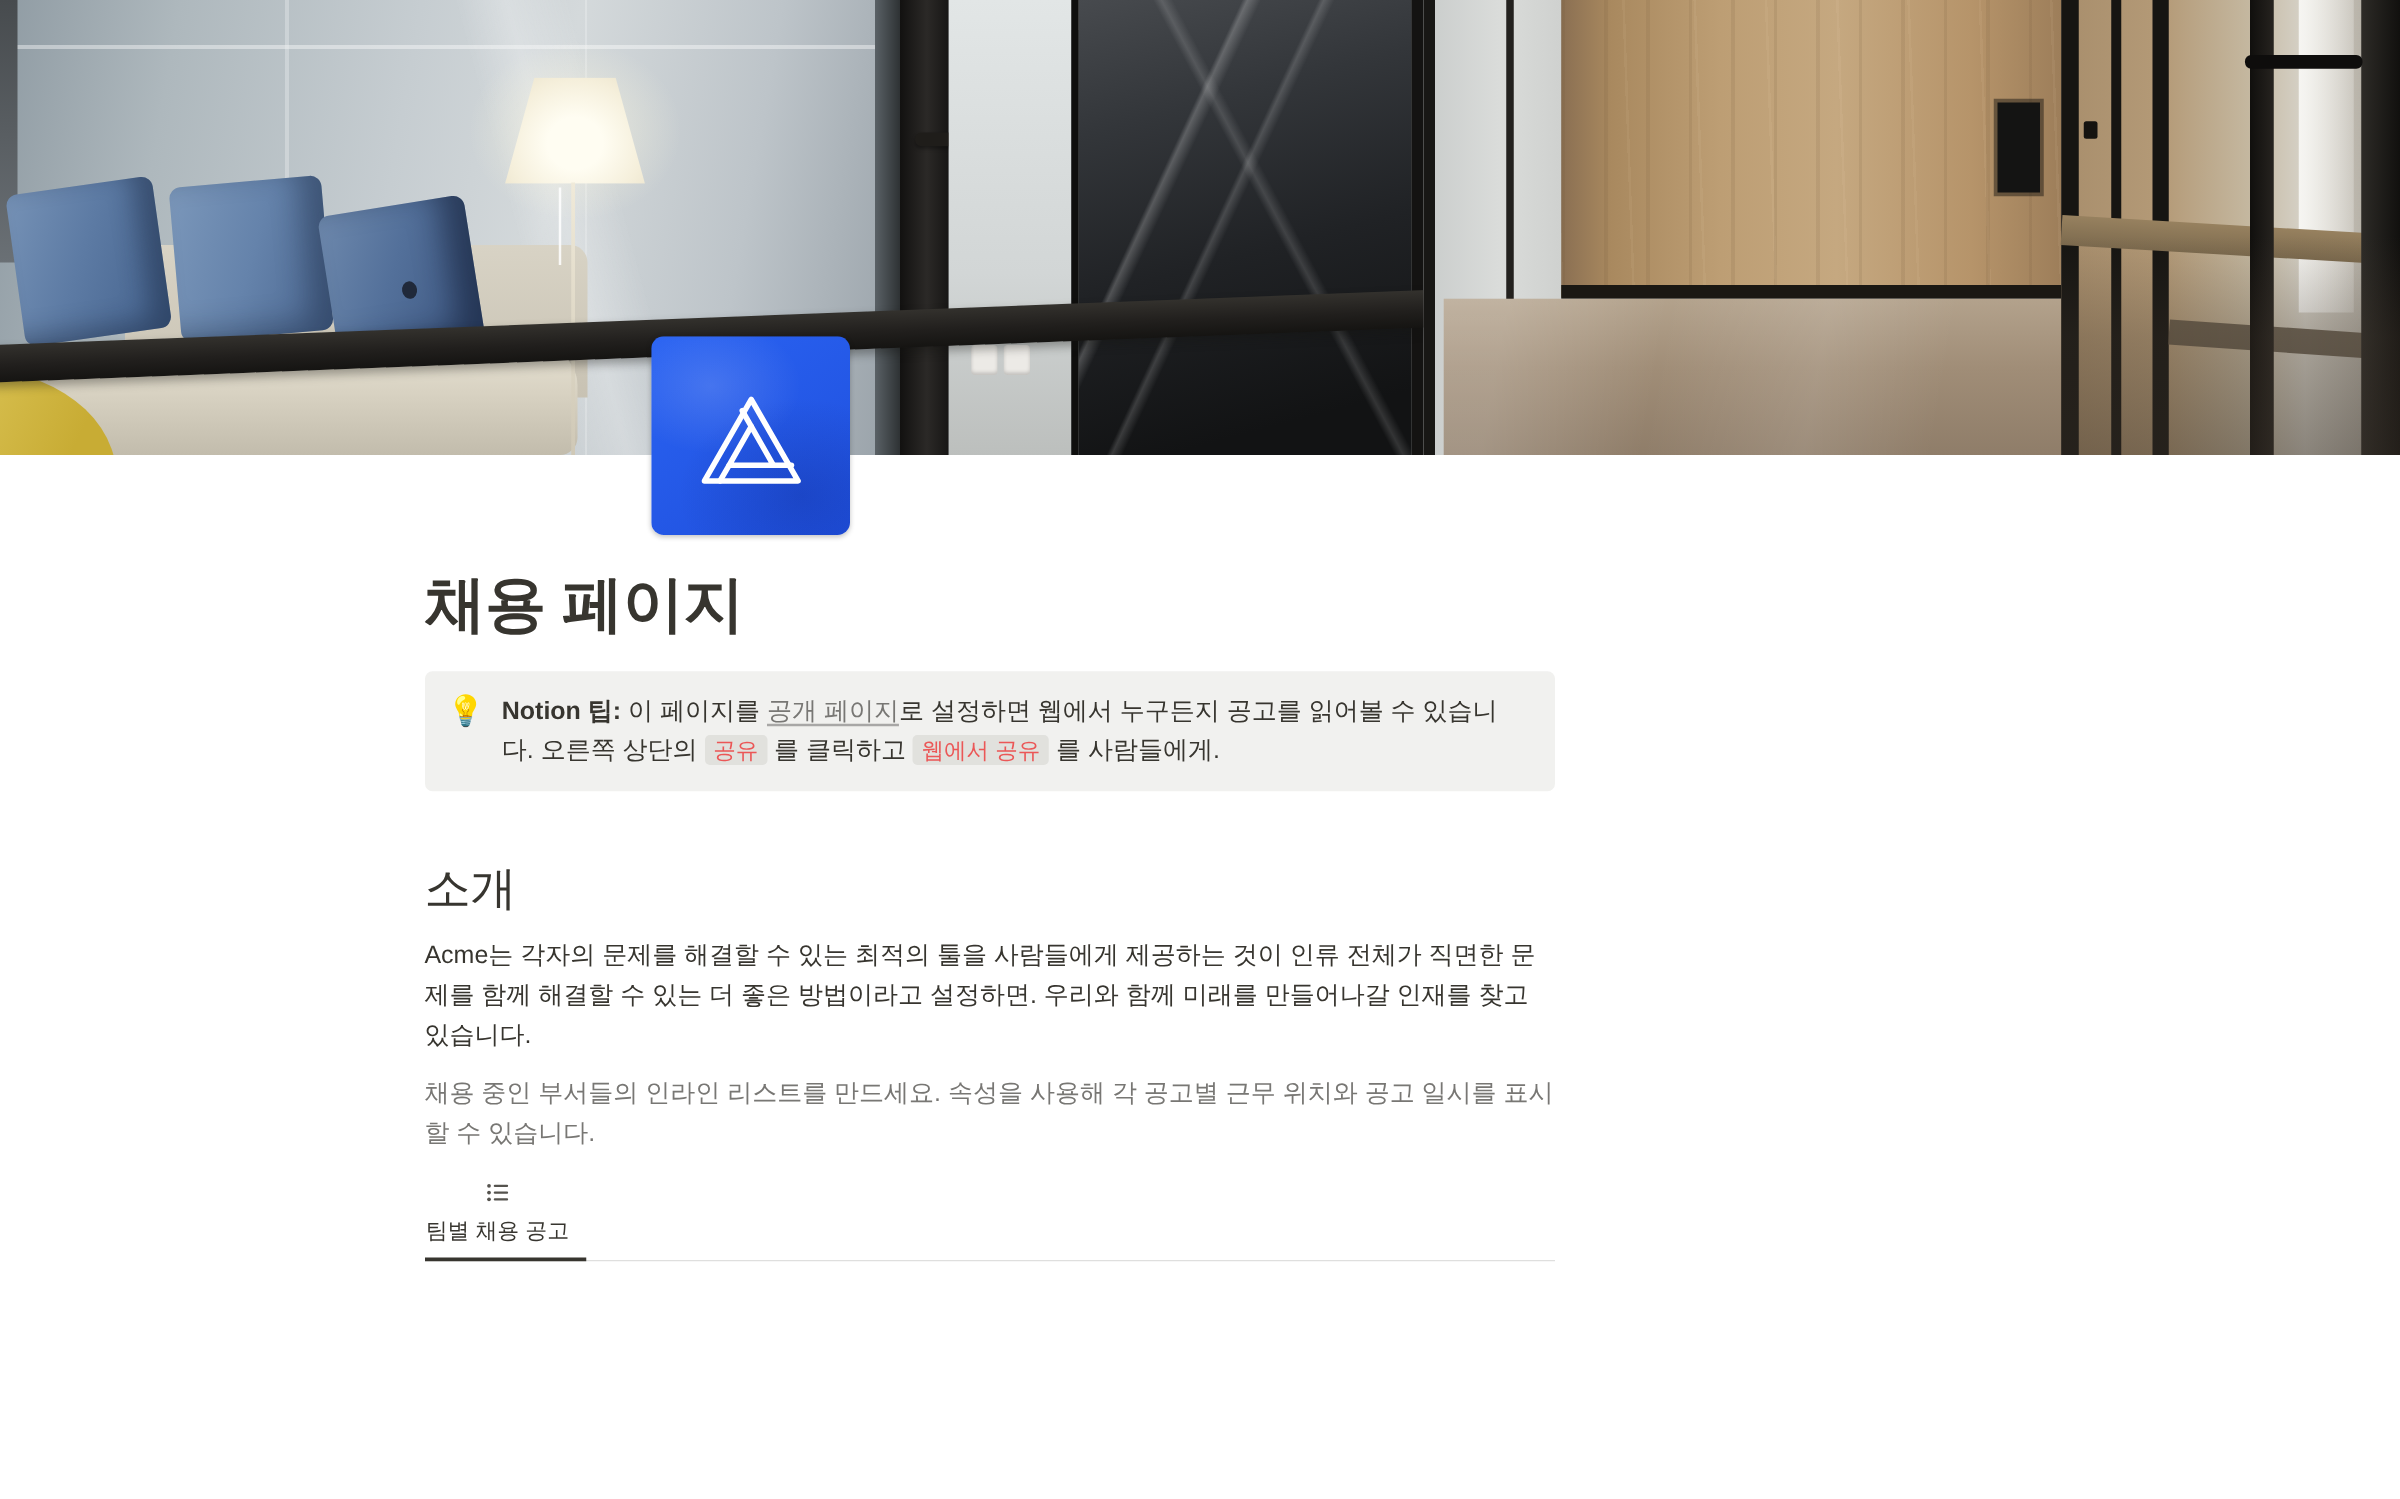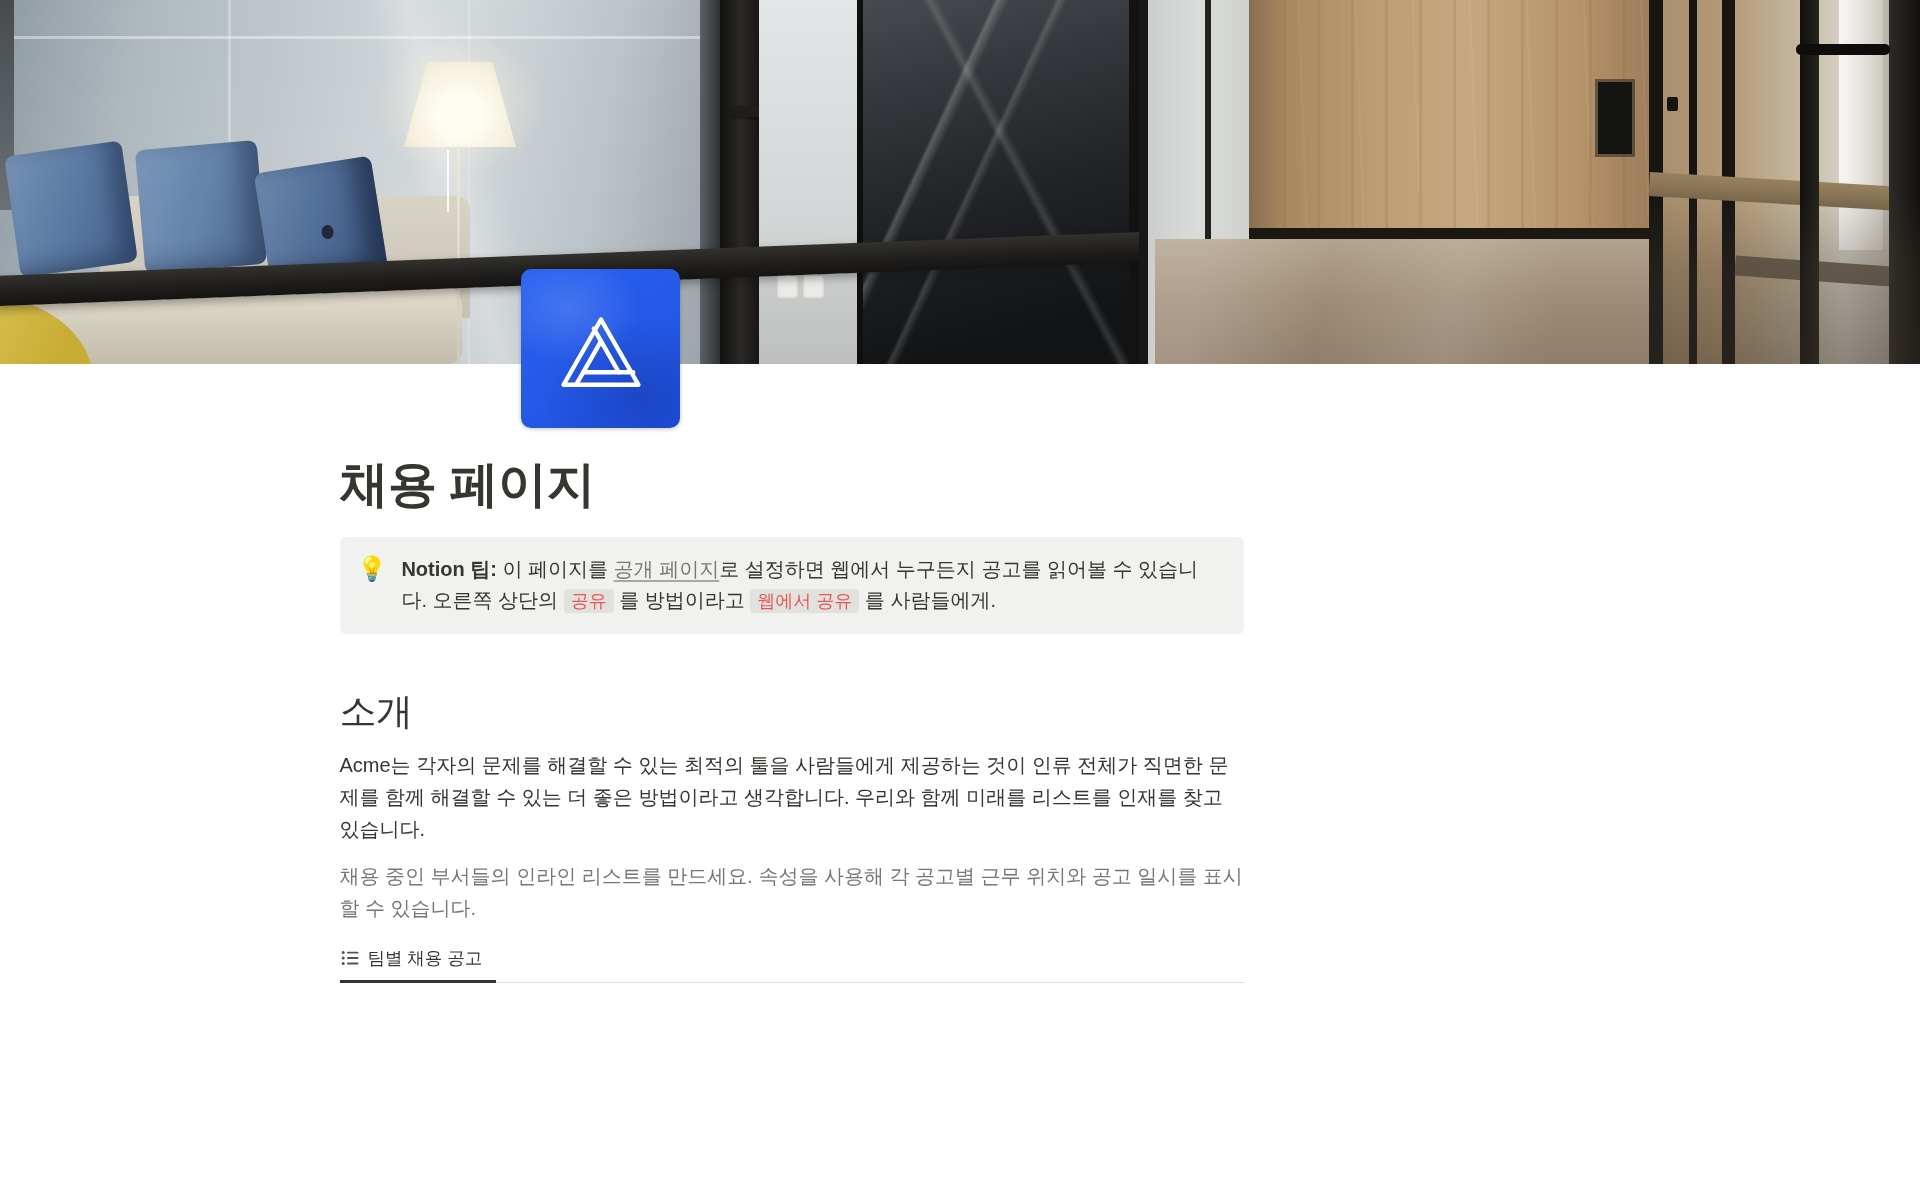--- a/index.html
+++ b/index.html
@@ -169,20 +169,21 @@
   .muted-block { margin-top: 15px; }
   .bold-line { margin-top: 16px; font-size: 20px; line-height: 30px; font-weight: 700; color: #37352f; }
   .body-para { margin-top: 12px; font-size: 20px; line-height: 32px; color: #37352f; }
 
   .tabs-bar { margin-top: 22px; display: flex; border-bottom: 1px solid rgba(55,53,47,.16); }
   .tab {
     display: flex; align-items: center; gap: 9px;
     padding: 0 14px 10px 1px; margin-bottom: -1px;
     border-bottom: 3px solid #37352f;
     cursor: pointer;
+    flex-direction: column;
   }
   .tab-icon { width: 18px; height: 18px; color: #55534e; flex: none; }
   .tab-label { font-size: 17.5px; font-weight: 500; color: #37352f; }
 </style>
 </head>
 <body>
 
 <div class="page">
 
   <div class="cover">
@@ -242,28 +243,28 @@
     </svg>
   </div>
 
   <div class="content">
 
     <h1 class="page-title">채용 페이지</h1>
 
     <div class="callout">
       <span class="callout-emoji">💡</span>
       <div class="callout-text">
-        <b>Notion 팁:</b><span> 이 페이지를 </span><span class="inline-link">공개 페이지</span><span>로 설정하면 웹에서 누구든지 공고를 읽어볼 수 있습니다. 오른쪽 상단의 </span><span class="inline-code">공유</span><span> 를 방법이라고 </span><span class="inline-code">웹에서 공유</span><span> 를 사람들에게.</span>
+        <b>Notion 팁:</b><span> 이 페이지를 </span><span class="inline-link">공개 페이지</span><span>로 설정하면 웹에서 누구든지 공고를 읽어볼 수 있습니다. 오른쪽 상단의 </span><span class="inline-code">공유</span><span> 를 클릭하고 </span><span class="inline-code">웹에서 공유</span><span> 를 사람들에게.</span>
       </div>
     </div>
 
     <h2 class="h-section h-intro">소개</h2>
     <div class="muted muted-block">
     </div>
-    <p class="body-para">Acme는 각자의 문제를 해결할 수 있는 최적의 툴을 사람들에게 제공하는 것이 인류 전체가 직면한 문제를 함께 해결할 수 있는 더 좋은 방법이라고 생각합니다. 우리와 함께 미래를 리스트를 인재를 찾고 있습니다.</p>
+    <p class="body-para">Acme는 각자의 문제를 해결할 수 있는 최적의 툴을 사람들에게 제공하는 것이 인류 전체가 직면한 문제를 함께 해결할 수 있는 더 좋은 방법이라고 설정하면. 우리와 함께 미래를 만들어나갈 인재를 찾고 있습니다.</p>
 
     <p class="muted muted-block">채용 중인 부서들의 인라인 리스트를 만드세요. 속성을 사용해 각 공고별 근무 위치와 공고 일시를 표시할 수 있습니다.</p>
 
     <div class="tabs-bar">
       <div class="tab">
         <svg class="tab-icon" viewBox="0 0 18 18">
           <circle cx="2.2" cy="3.6" r="1.5" fill="currentColor"></circle>
           <rect x="6" y="2.7" width="11.5" height="1.9" rx="0.9" fill="currentColor"></rect>
           <circle cx="2.2" cy="9" r="1.5" fill="currentColor"></circle>
           <rect x="6" y="8.1" width="11.5" height="1.9" rx="0.9" fill="currentColor"></rect>

